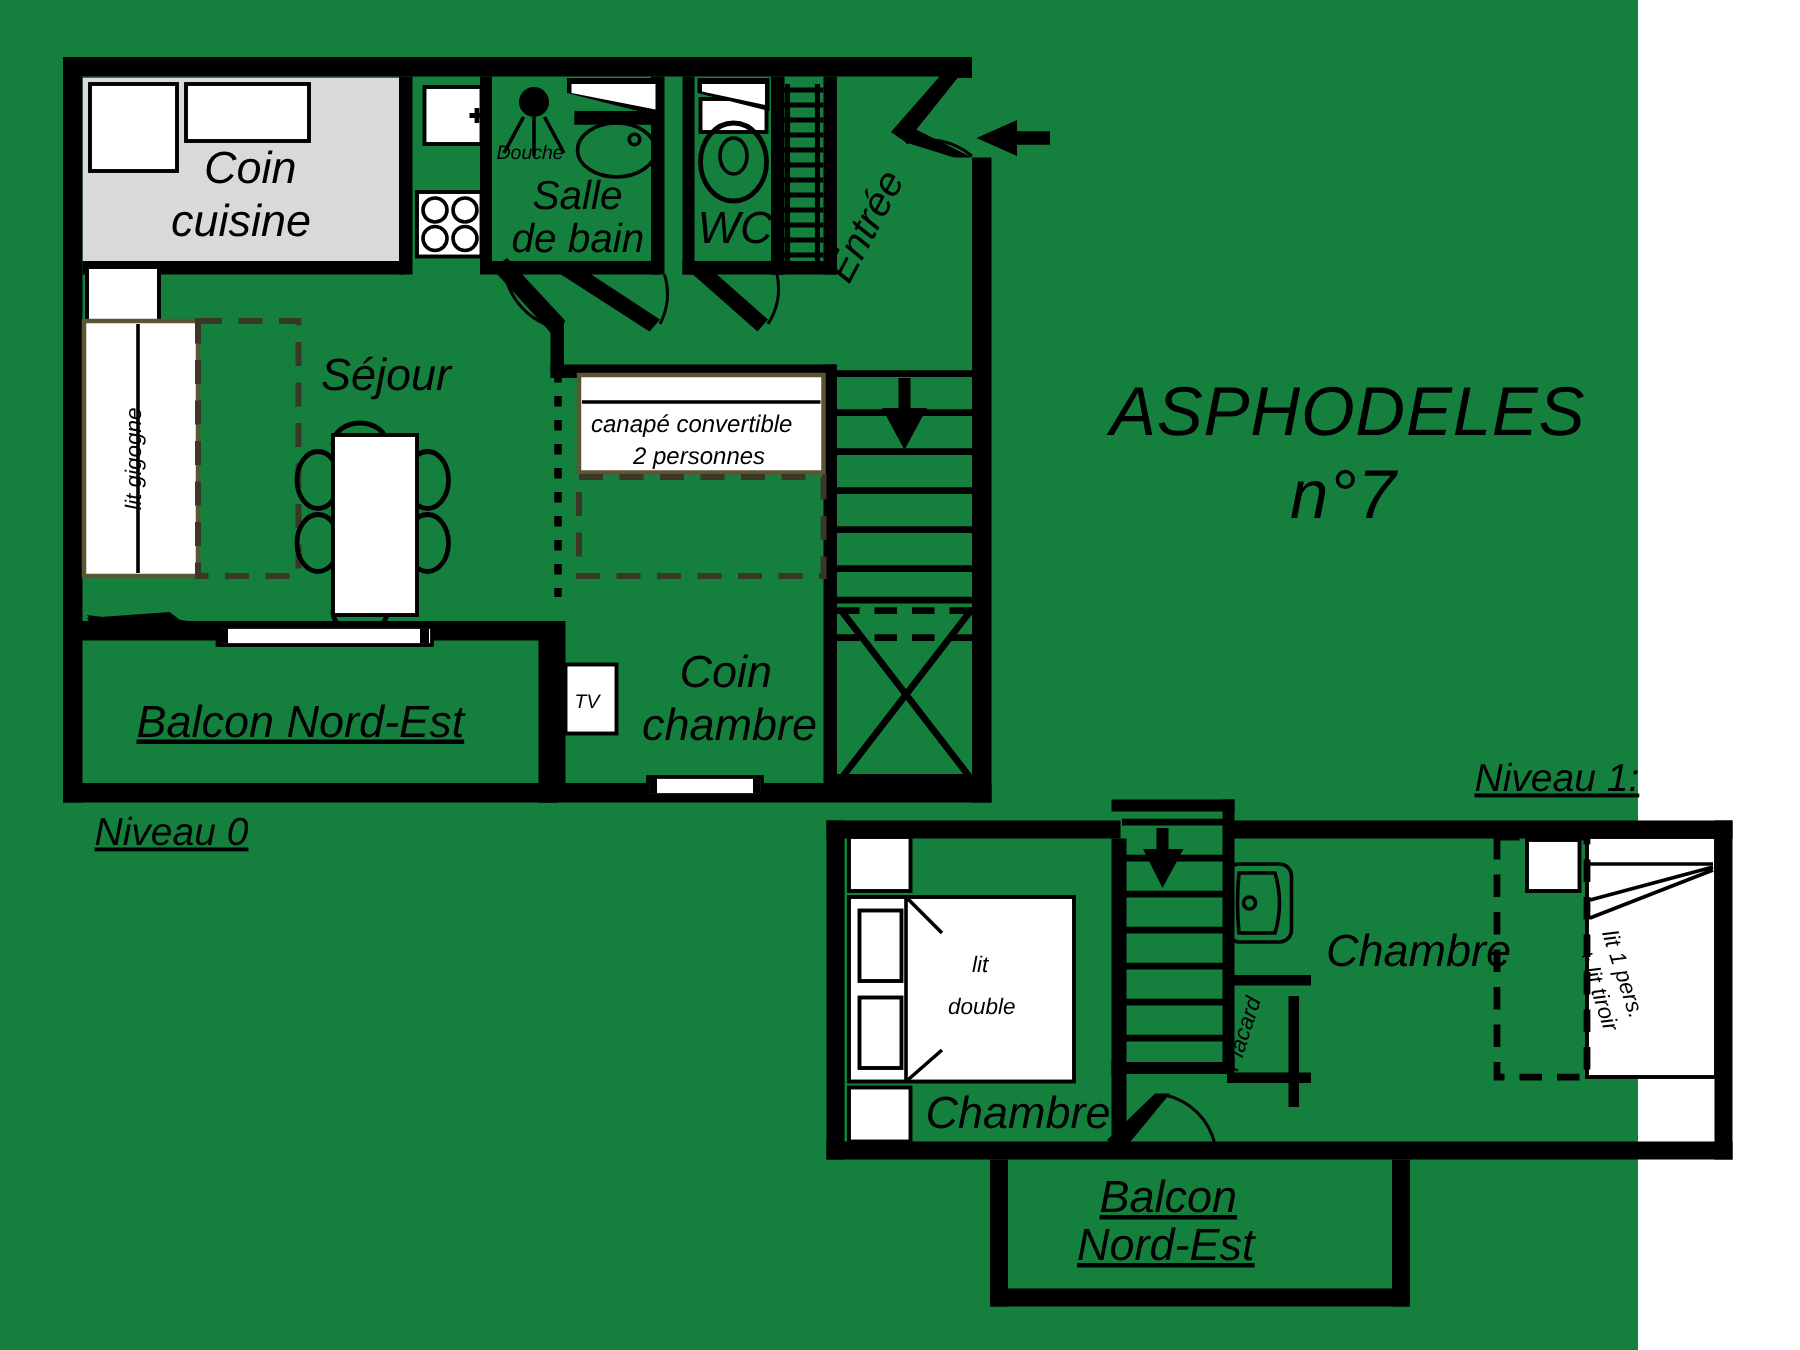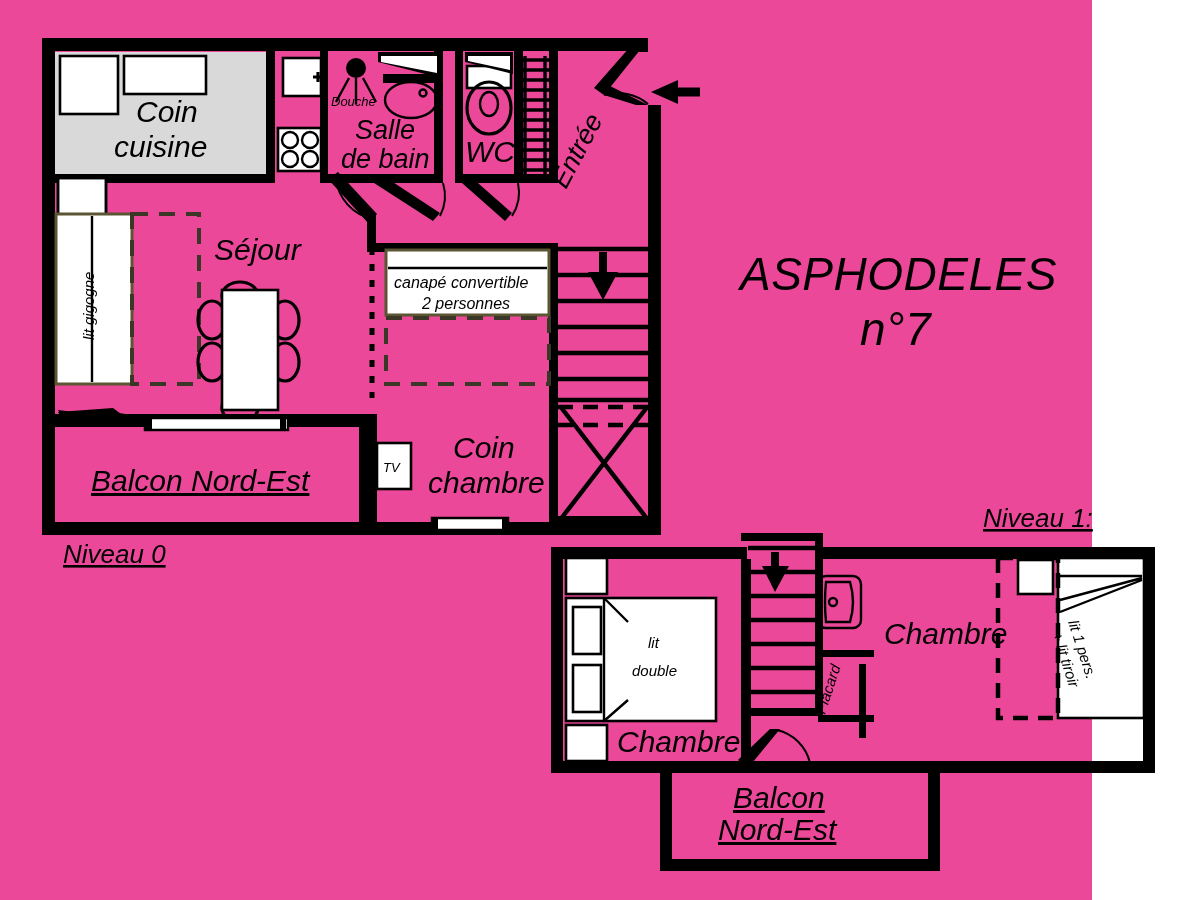--- a/index.html
+++ b/index.html
@@ -10,21 +10,21 @@
   body {
     width: 1200px;
     height: 900px;
     font-family: "Liberation Sans", sans-serif;
     overflow: hidden;
   }
   #plan-root {
     position: relative;
     width: 1092px;
     height: 900px;
-    background: #ec4899;
+    background: #15803d;
     text-align: center;
   }
   svg.plan-svg {
     position: absolute;
     left: 0;
     top: 0;
     width: 1200px;
     height: 900px;
   }
   .lbl {

